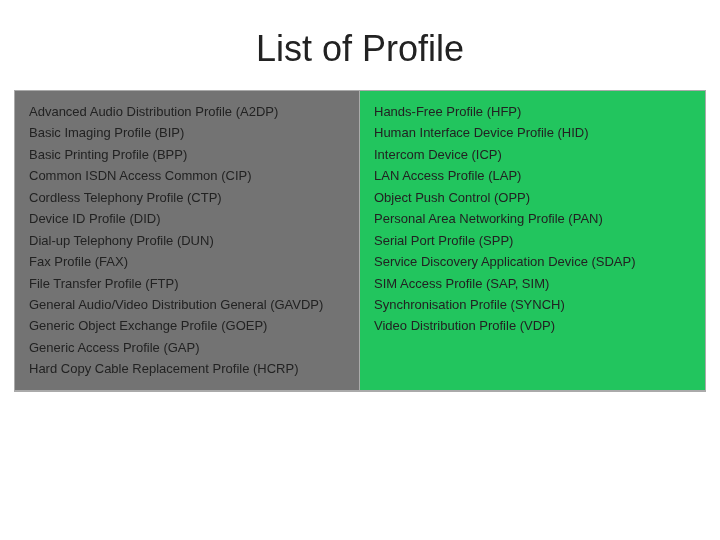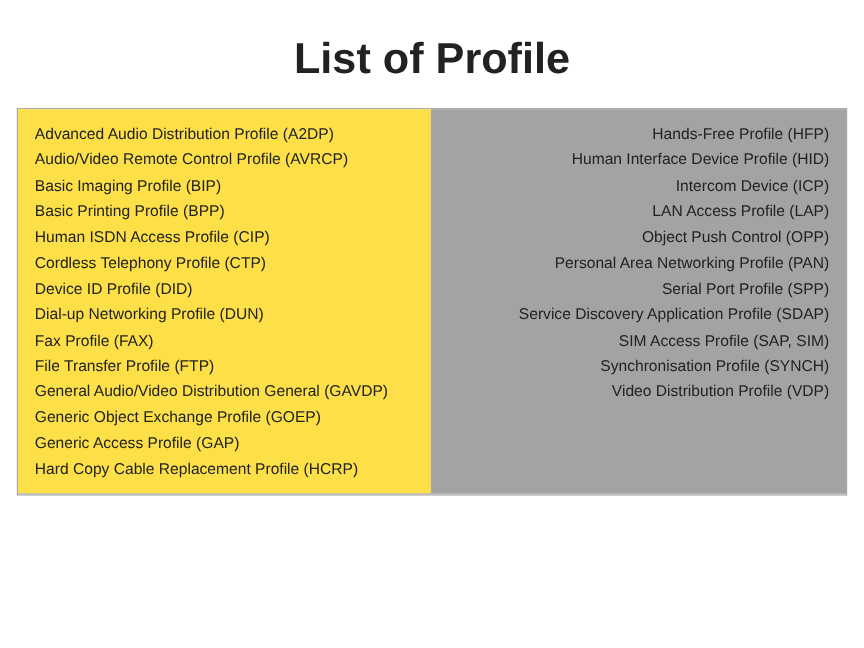--- a/index.html
+++ b/index.html
@@ -12,87 +12,85 @@
       width: 720px;
       height: 540px;
       background: #ffffff;
       font-family: Arial, sans-serif;
       overflow: hidden;
     }
 
     .page-title {
       text-align: center;
       font-size: 36px;
-      font-weight: bold;
+      font-weight: normal;
       color: #222;
       padding: 28px 0 20px 0;
     }
 
     .table-container {
       margin: 0 14px;
       border: 1px solid #aaa;
     }
 
     .table-row-main {
       display: flex;
       border-bottom: 1px solid #aaa;
     }
 
     .col-left {
       width: 50%;
       border-right: 1px solid #aaa;
       padding: 10px 14px;
-      background: #fde047;
+      background: #737373;
       vertical-align: top;
     }
 
     .col-right {
       width: 50%;
       padding: 10px 14px;
-      background: #a3a3a3;
+      background: #22c55e;
       vertical-align: top;
-      text-align: right;
     }
 
     .profile-item {
       font-size: 13px;
       color: #222;
       line-height: 1.65;
     }
   </style>
 </head>
 <body>
 
 <h1 class="page-title">List of Profile</h1>
 
 <div class="table-container">
   <div class="table-row-main">
     <div class="col-left" id="left-col">
         <div class="profile-item">Advanced Audio Distribution Profile (A2DP)</div>
-        <div class="profile-item">Audio/Video Remote Control Profile (AVRCP)</div>
         <div class="profile-item">Basic Imaging Profile (BIP)</div>
         <div class="profile-item">Basic Printing Profile (BPP)</div>
-        <div class="profile-item">Human ISDN Access Profile (CIP)</div>
+        <div class="profile-item">Common ISDN Access Common (CIP)</div>
         <div class="profile-item">Cordless Telephony Profile (CTP)</div>
         <div class="profile-item">Device ID Profile (DID)</div>
-        <div class="profile-item">Dial-up Networking Profile (DUN)</div>
+        <div class="profile-item">Dial-up Telephony Profile (DUN)</div>
         <div class="profile-item">Fax Profile (FAX)</div>
         <div class="profile-item">File Transfer Profile (FTP)</div>
         <div class="profile-item">General Audio/Video Distribution General (GAVDP)</div>
         <div class="profile-item">Generic Object Exchange Profile (GOEP)</div>
         <div class="profile-item">Generic Access Profile (GAP)</div>
         <div class="profile-item">Hard Copy Cable Replacement Profile (HCRP)</div>
       </div>
     <div class="col-right" id="right-col">
         <div class="profile-item">Hands-Free Profile (HFP)</div>
         <div class="profile-item">Human Interface Device Profile (HID)</div>
         <div class="profile-item">Intercom Device (ICP)</div>
         <div class="profile-item">LAN Access Profile (LAP)</div>
         <div class="profile-item">Object Push Control (OPP)</div>
         <div class="profile-item">Personal Area Networking Profile (PAN)</div>
         <div class="profile-item">Serial Port Profile (SPP)</div>
-        <div class="profile-item">Service Discovery Application Profile (SDAP)</div>
+        <div class="profile-item">Service Discovery Application Device (SDAP)</div>
         <div class="profile-item">SIM Access Profile (SAP, SIM)</div>
         <div class="profile-item">Synchronisation Profile (SYNCH)</div>
         <div class="profile-item">Video Distribution Profile (VDP)</div>
       </div>
   </div>
 </div>
 
 </body></html>

